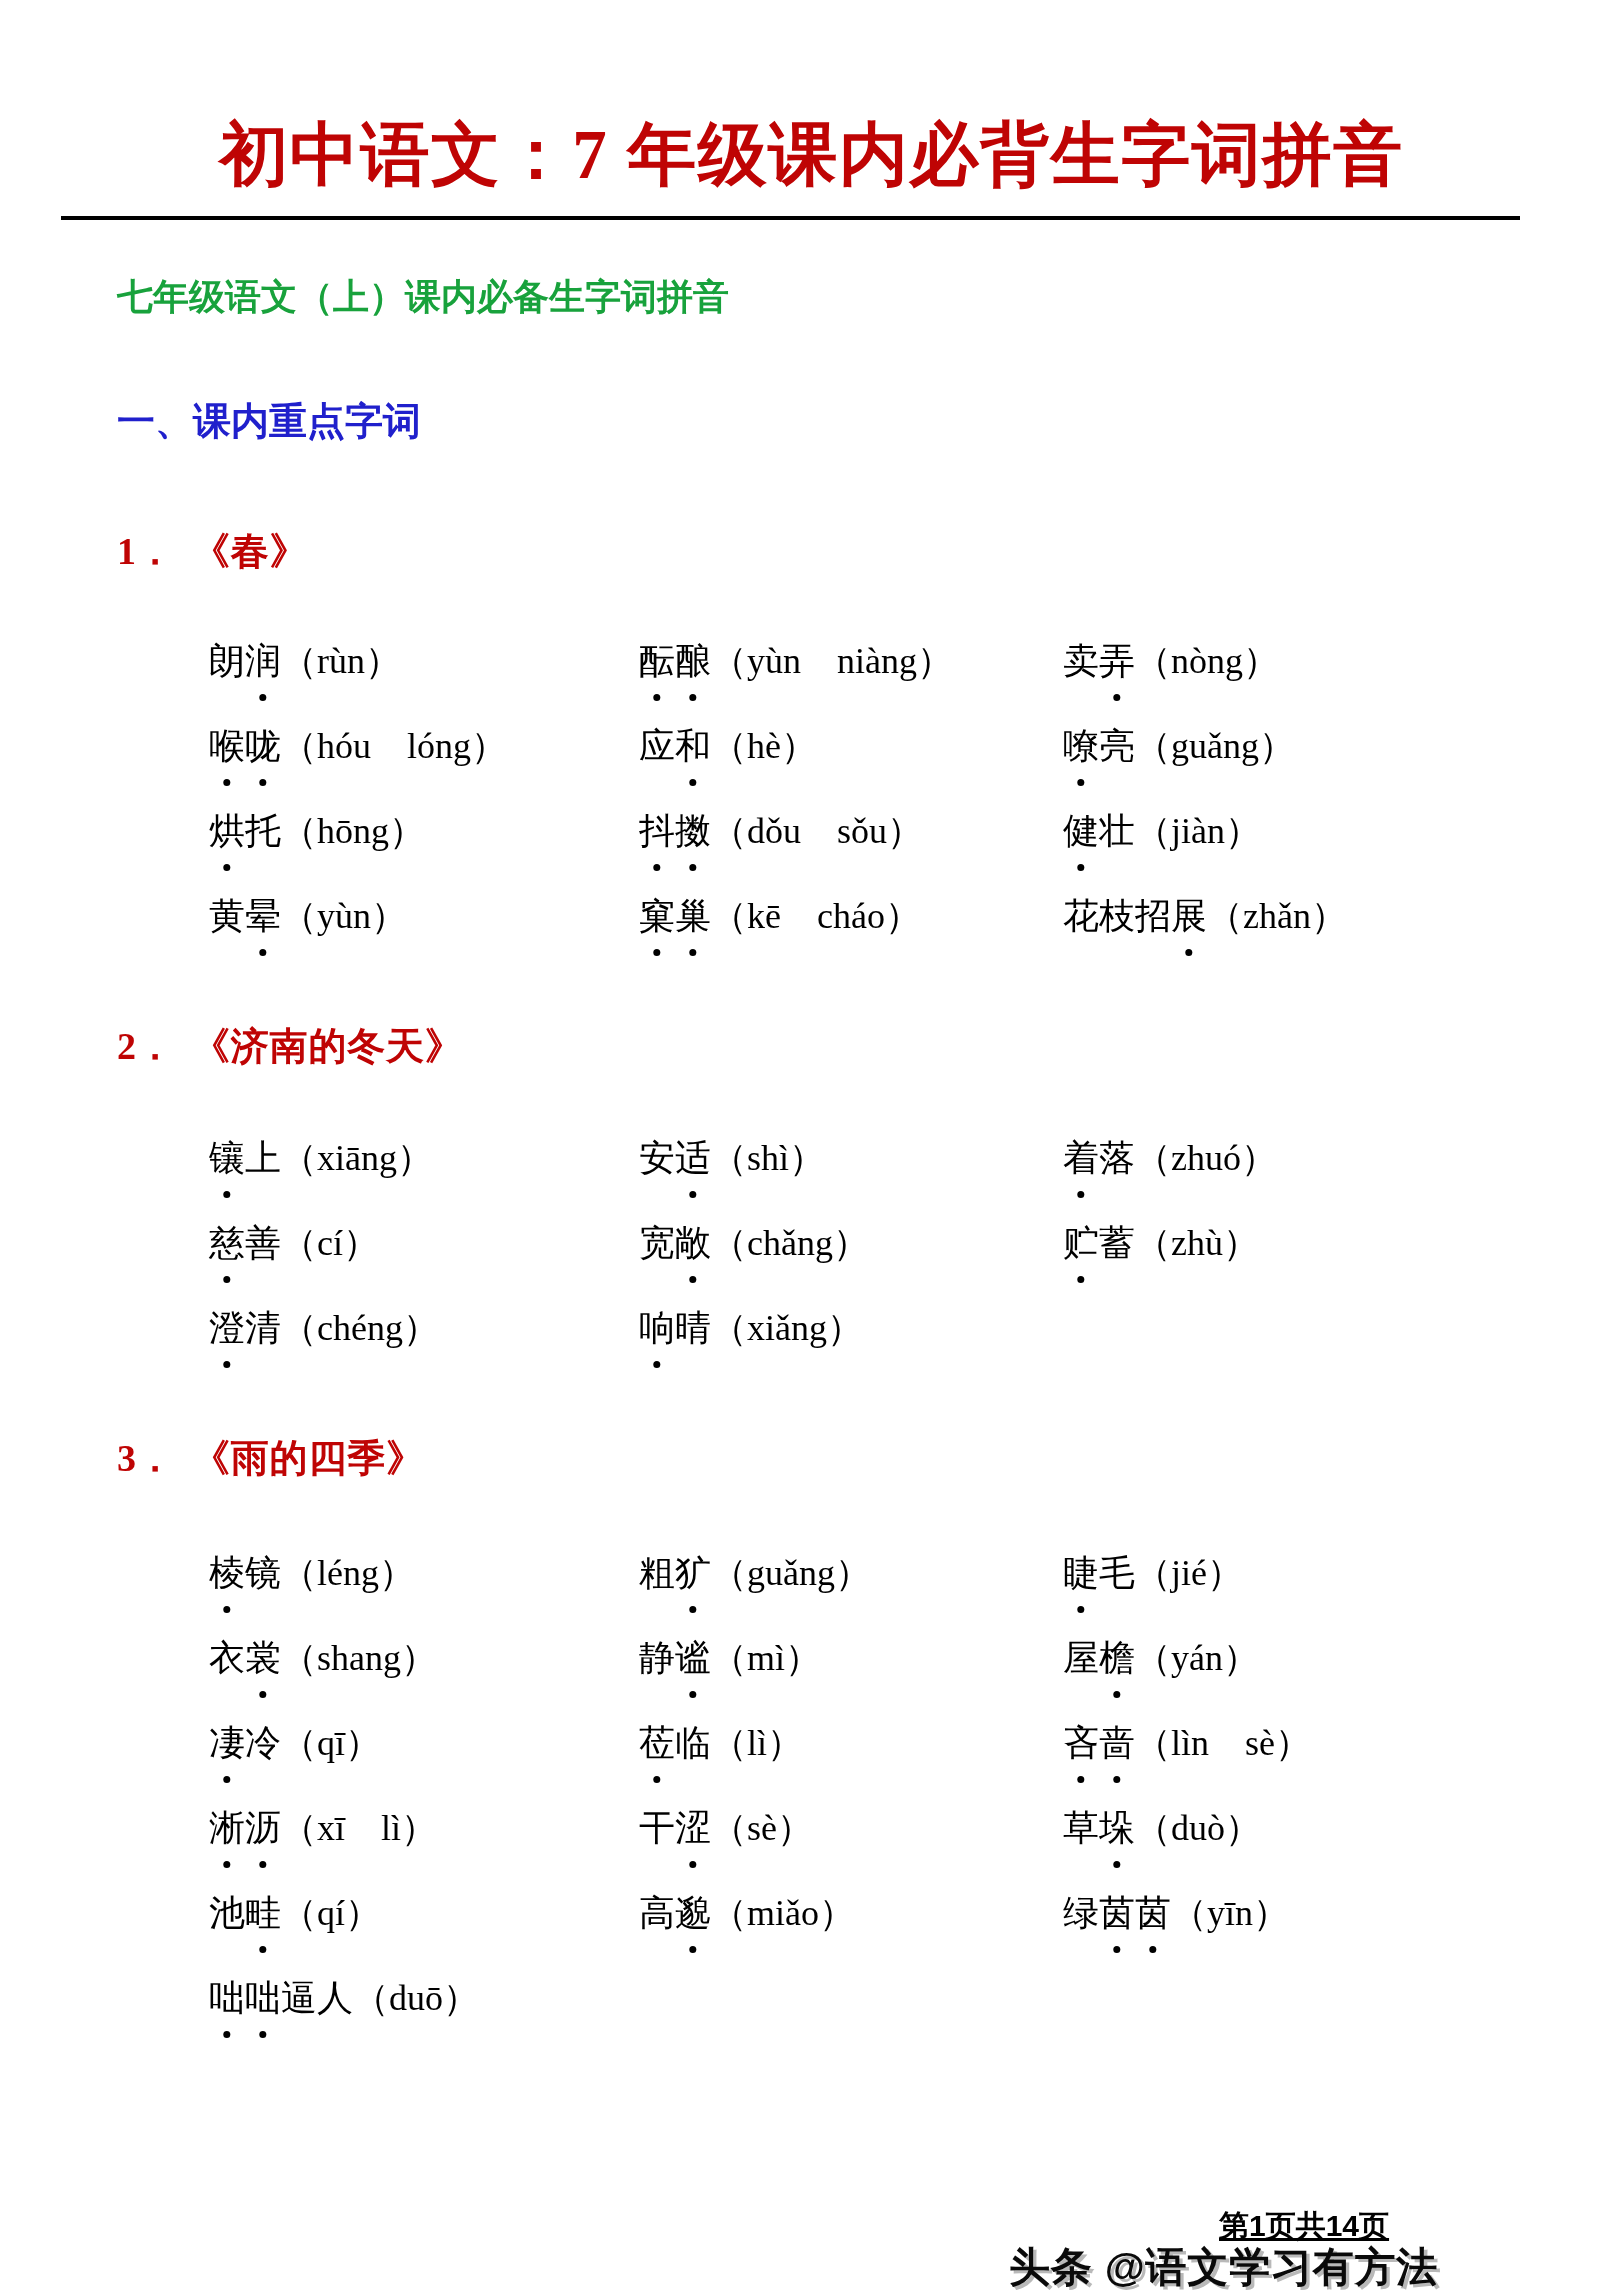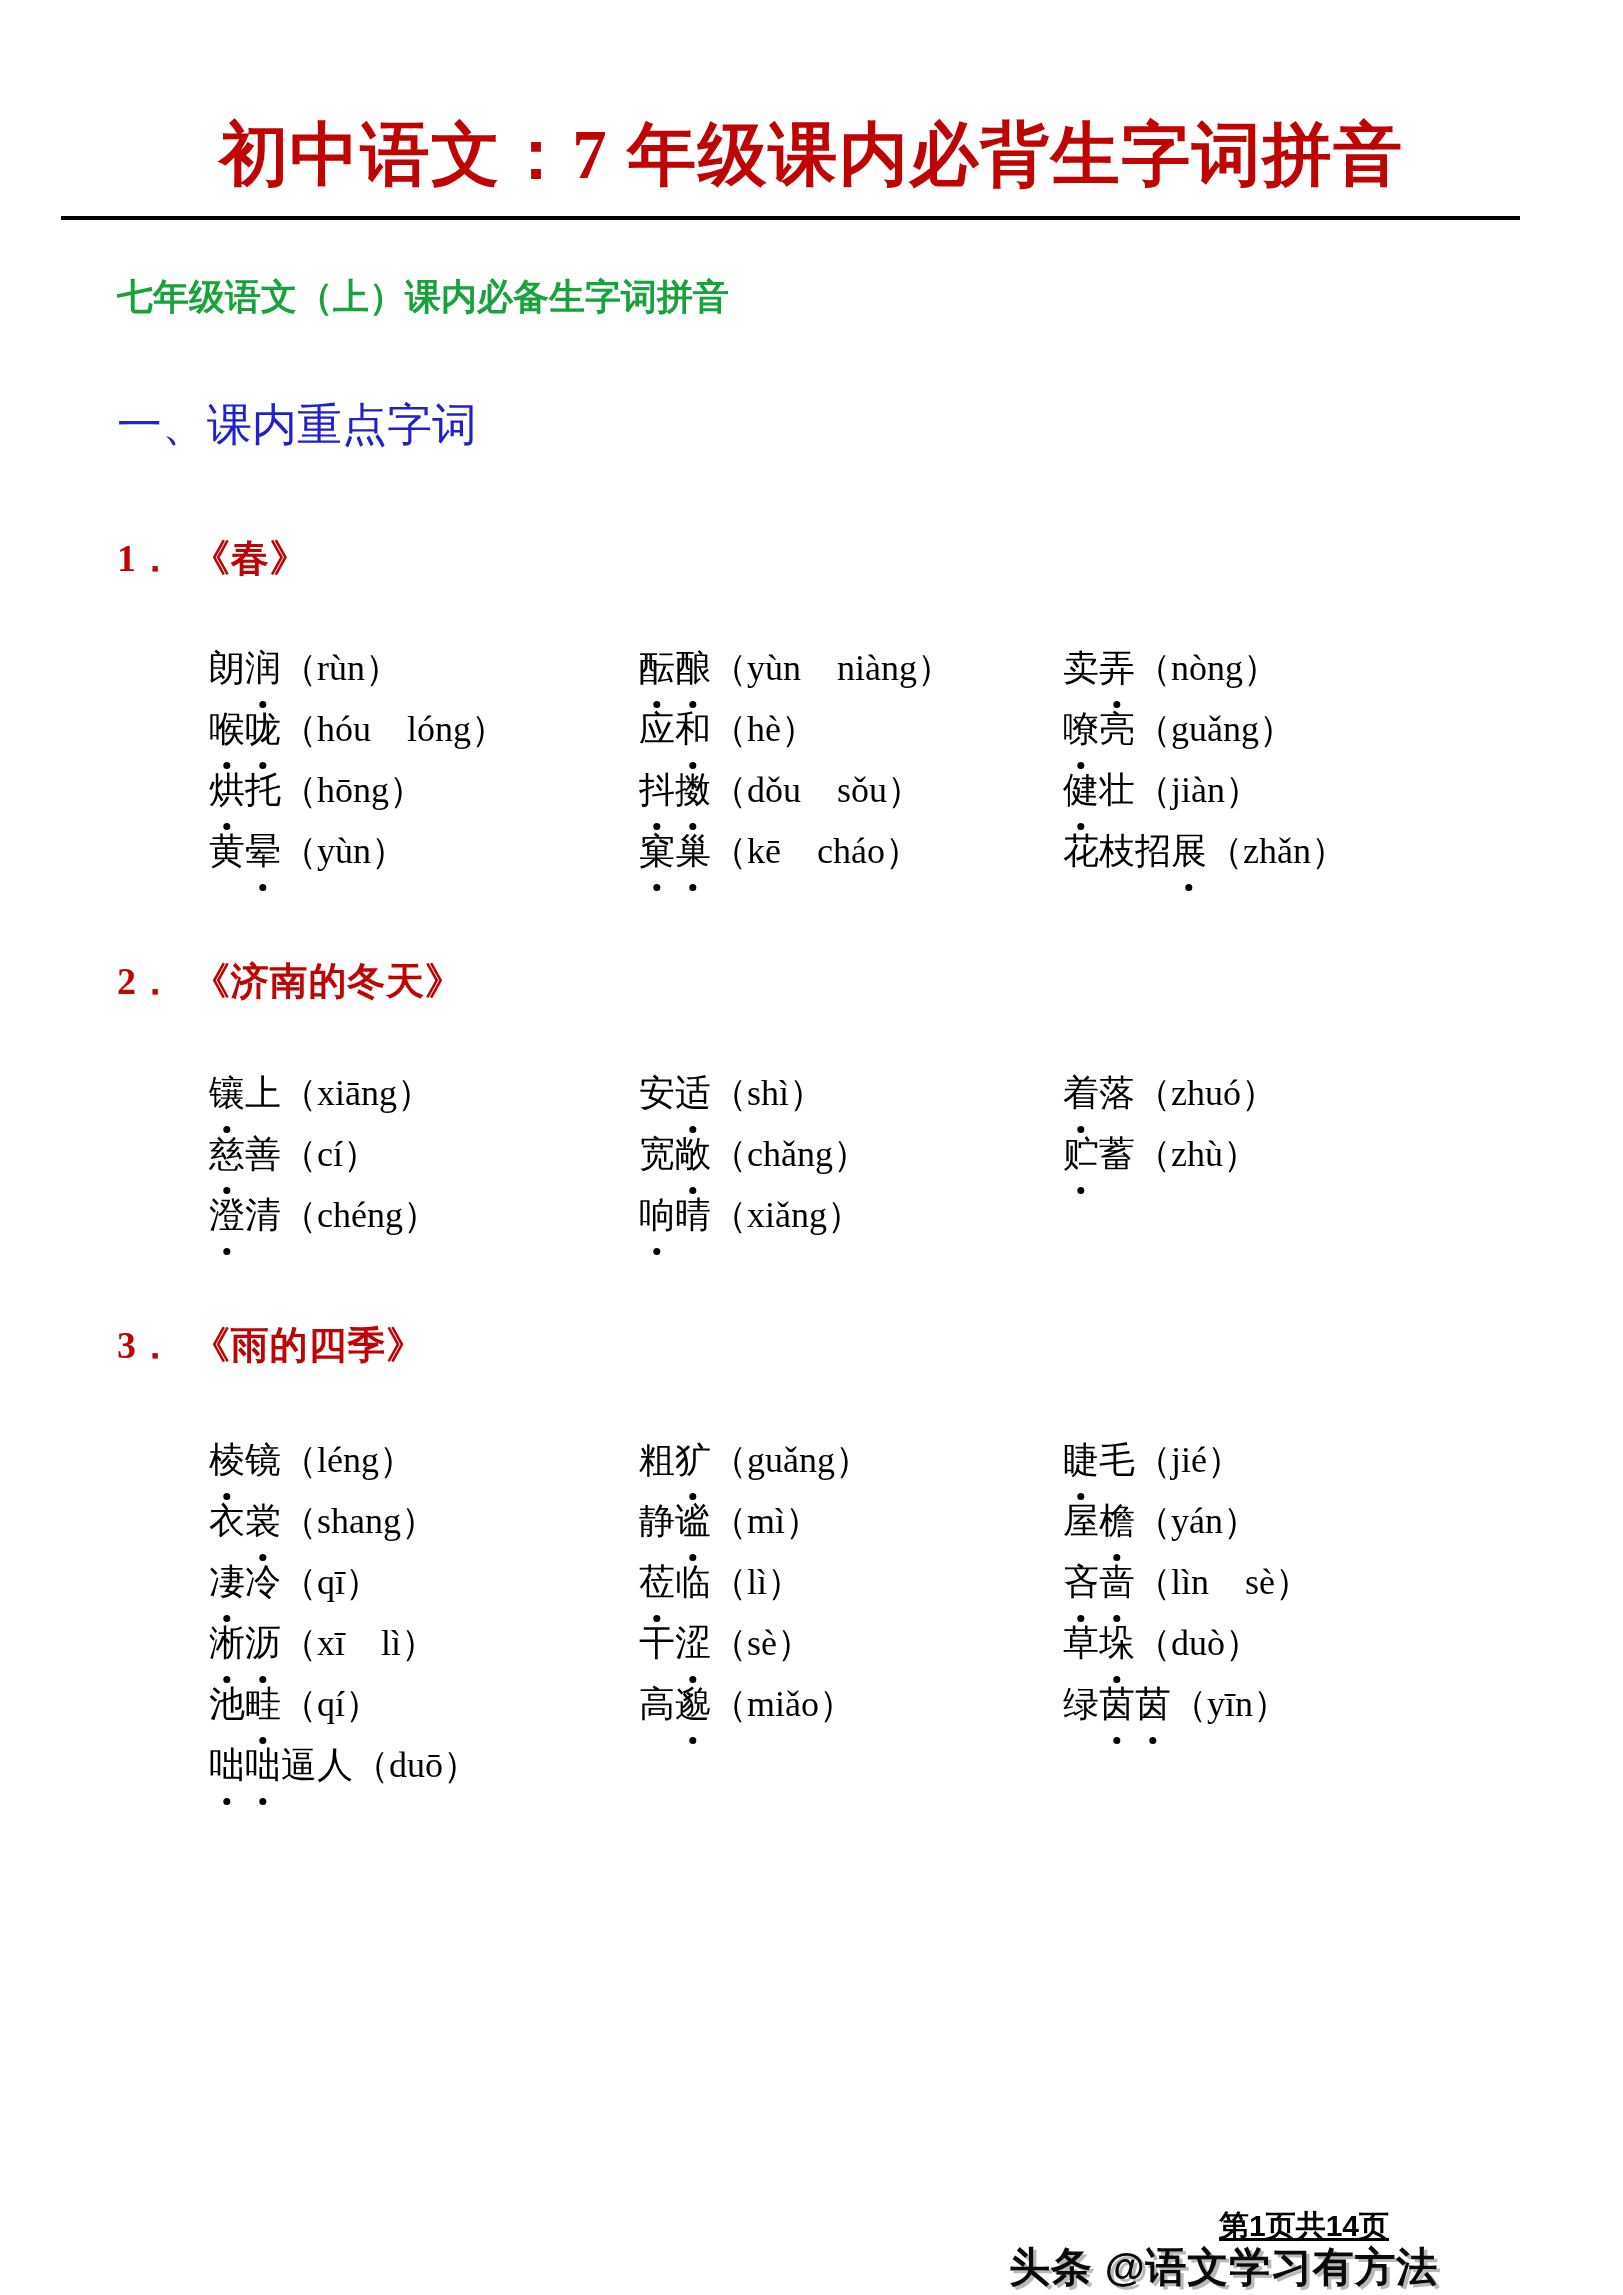--- a/index.html
+++ b/index.html
@@ -37,39 +37,39 @@
   .subtitle{
     margin:59px 0 0 117px;
     font-size:36px;
     line-height:1;
     font-weight:bold;
     color:var(--green);
     font-family:"Liberation Sans","DejaVu Sans",sans-serif;
   }
   .outline{
     margin:87px 0 0 117px;
-    font-size:45px;
+    font-size:38px;
     line-height:1;
-    font-weight:normal;
+    font-weight:bold;
     color:var(--blue);
     font-family:"Liberation Sans","DejaVu Sans",sans-serif;
   }
   .sec-head{
     margin:92px 0 0 117px;
     font-size:38px;
     line-height:1;
     font-weight:bold;
     color:var(--red);
   }
   .sec-num{display:inline-block;min-width:75px;}
   .sec-name{letter-spacing:0.8px;}
   .grid{
     display:grid;
     grid-template-columns:430px 424px 1fr;
-    row-gap:23px;
+    row-gap:47px;
     padding-left:209px;
     margin-top:72px;
     font-size:36px;
     line-height:38px;
   }
   .sec-2 .grid{margin-top:74px;}
   .sec-3 .grid{margin-top:77px;}
   .entry{white-space:nowrap;}
   .hanzi span{display:inline-block;position:relative;}
   .hanzi .d::after{

